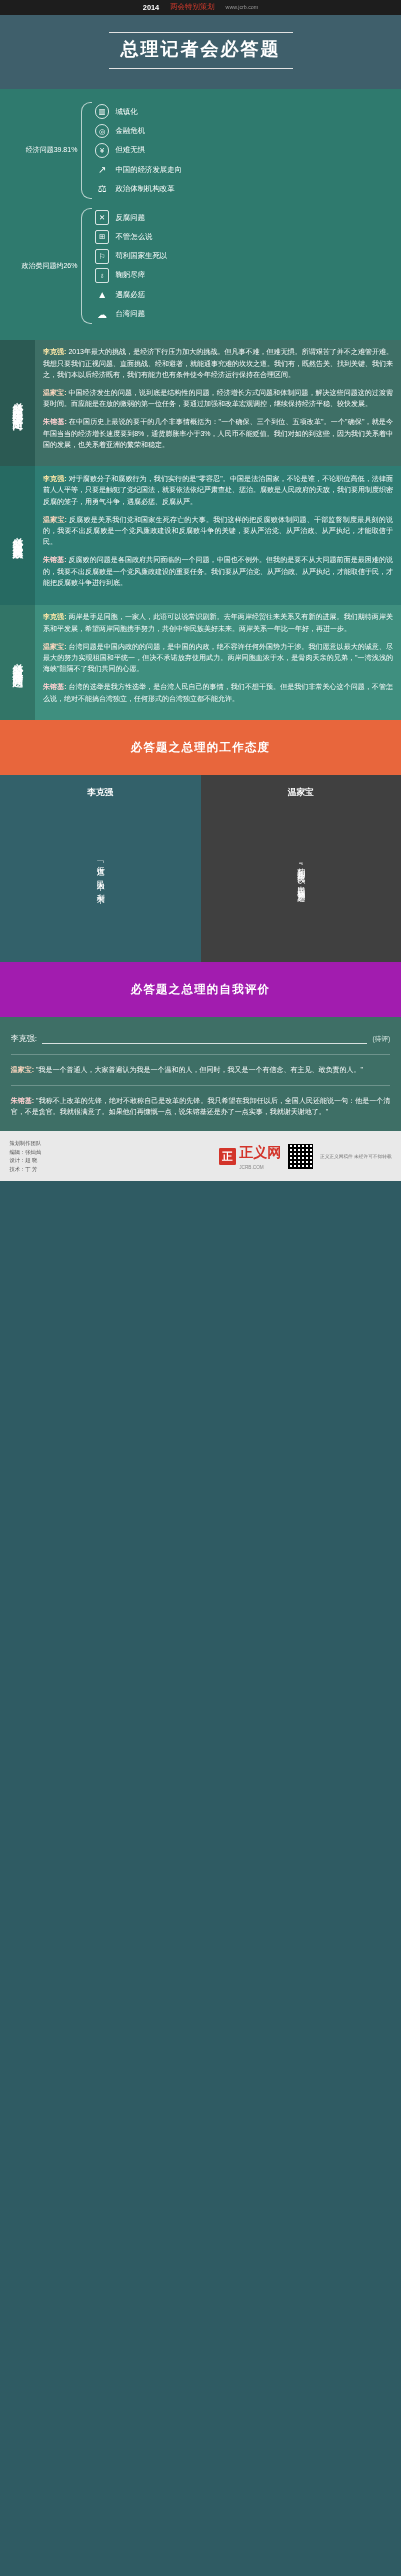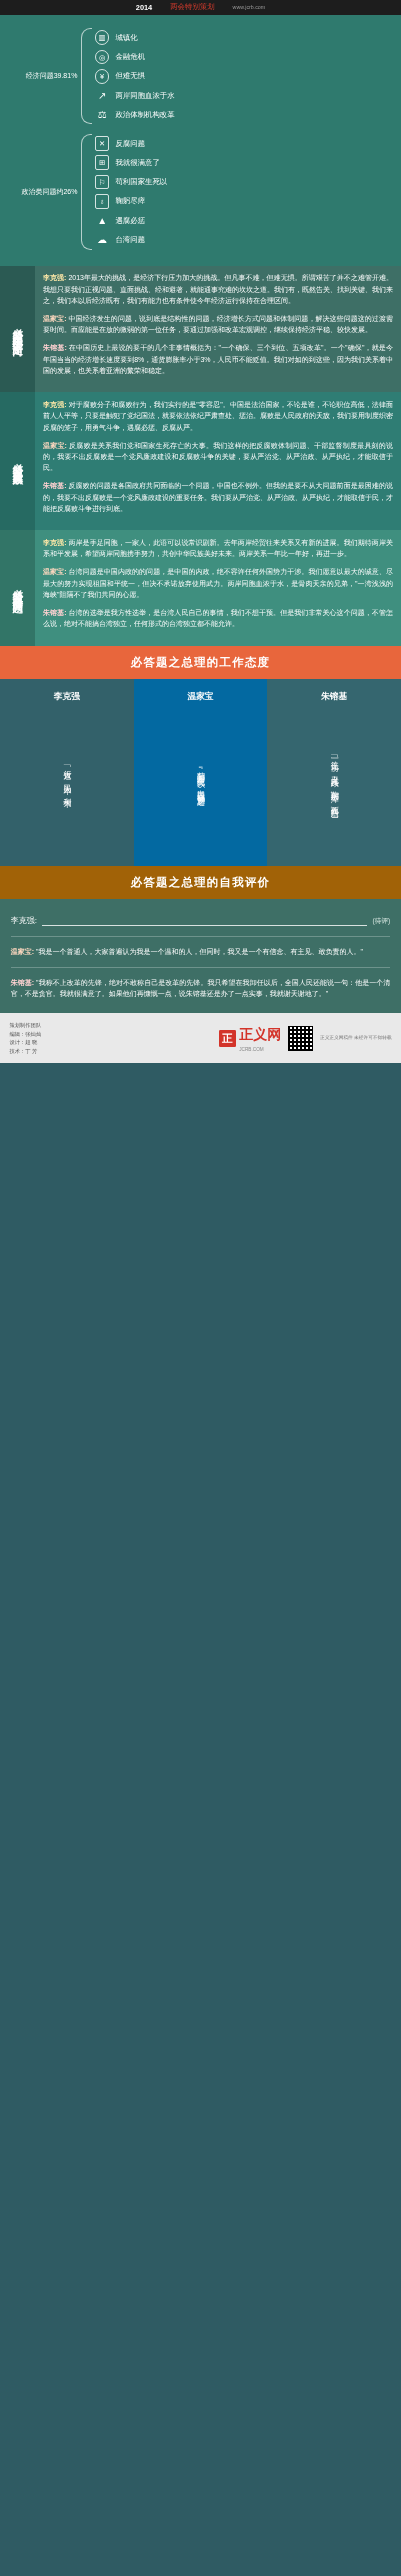--- a/index.html
+++ b/index.html
@@ -12,21 +12,21 @@
   }
   .page { width:401px; position:relative; }
 
   
   .topbar {
     background:#1d1d1d;
     height:14.7px;
     display:flex;
     align-items:center;
     justify-content:center;
-    gap:18px;
+    gap:11px;
     font-size:7.4px;
     color:#ddd;
   }
   .topbar .year { color:#fff; font-weight:bold; }
   .topbar .brand { color:#d33a2c; font-weight:normal; }
   .topbar .site { color:#999; font-size:5.3px; }
 
   
   .header {
     background:#3f5f6b;
@@ -90,25 +90,25 @@
   .mm-ico.plain { border:none; font-size:10px; }
   .mm-gap { height:9.4px; }
 
   
   .secbar {
     display:flex; align-items:center; justify-content:center;
     text-align:center;
     font-size:11.4px;
     font-weight:bold;
     letter-spacing:1.3px;
-    padding:9px 0;
+    padding:20px 0;
     color:#fff;
   }
   .secbar.orange { background:#e8663c; }
-  .secbar.orange2 { background:#a16207; }
+  .secbar.orange2 { background:#a21caf; }
 
   
   .block { display:flex; }
   .vlabel {
     width:35px;
     flex:none;
     display:flex;
     align-items:center;
     justify-content:center;
     font-size:10.7px;
@@ -156,21 +156,21 @@
   .qcol .qtext {
     writing-mode:vertical-rl;
     text-orientation:upright;
     margin:0 auto;
     font-size:8px;
     line-height:1.9;
     letter-spacing:1.3px;
     height:134px;
   }
   .q-li { background:#33616a; }
-  .q-wen { background:#0369a1; }
+  .q-wen { background:#404040; }
   .q-zhu { background:#35666f; }
 
   
   .selfeval { background:#3e6f66; padding:9.4px 10.7px 13.4px; }
   .sign {
     display:flex; align-items:flex-end; gap:5.3px;
     font-size:8px; margin:6.7px 0 4px;
   }
   .sign .line { flex:1; border-bottom:0.7px solid rgba(255,255,255,.8); height:9.4px; }
   .sign .hint { font-size:6.7px; color:#d9e9e3; }
@@ -219,62 +219,65 @@
 <body>
 
 <div class="page">
 
   <div class="topbar">
     <span class="year">2014</span>
     <span class="brand">两会特别策划</span>
     <span class="site">www.jcrb.com</span>
   </div>
 
+  <div class="header">
+    <div class="title">总理记者会必答题</div>
+  </div>
 
   <div class="mindmap">
     <div class="mm-row">
       <div class="mm-left">经济问题39.81%</div>
       <div class="mm-brace"></div>
       <div class="mm-items">
         <div class="mm-item">
           <span class="mm-ico">▥</span>
           <span>城镇化</span>
         </div>
         <div class="mm-item">
           <span class="mm-ico">◎</span>
           <span>金融危机</span>
         </div>
         <div class="mm-item">
           <span class="mm-ico">¥</span>
           <span>但难无惧</span>
         </div>
         <div class="mm-item">
           <span class="mm-ico plain">↗</span>
-          <span>两岸同胞血浓于水</span>
+          <span>中国的经济发展走向</span>
         </div>
         <div class="mm-item">
           <span class="mm-ico plain">⚖</span>
           <span>政治体制机构改革</span>
         </div>
       </div>
     </div>
 
     <div class="mm-gap"></div>
 
     <div class="mm-row">
       <div class="mm-left">政治类问题约26%</div>
       <div class="mm-brace"></div>
       <div class="mm-items">
         <div class="mm-item">
           <span class="mm-ico sq">✕</span>
           <span>反腐问题</span>
         </div>
         <div class="mm-item">
           <span class="mm-ico sq">⊞</span>
-          <span>我就很满意了</span>
+          <span>不管怎么说</span>
         </div>
         <div class="mm-item">
           <span class="mm-ico sq">⚐</span>
           <span>苟利国家生死以</span>
         </div>
         <div class="mm-item">
           <span class="mm-ico sq">♁</span>
           <span>鞠躬尽瘁</span>
         </div>
         <div class="mm-item">
@@ -346,24 +349,20 @@
   <div class="secbar orange">必答题之总理的工作态度</div>
 
   <div class="quotes">
     <div class="qcol q-li">
       <div class="name">李克强</div>
       <div class="qtext">「行大道  民为本  利天下」</div>
     </div>
     <div class="qcol q-wen">
       <div class="name">温家宝</div>
       <div class="qtext">『苟利国家生死以，岂因祸福避趋之』</div>
-    </div>
-    <div class="qcol q-zhu">
-      <div class="name">朱镕基</div>
-      <div class="qtext">「一往无前  义无反顾  鞠躬尽瘁  死而后已」</div>
     </div>
   </div>
 
   <div class="secbar orange2">必答题之总理的自我评价</div>
 
   <div class="selfeval">
     <div class="sign">
       <span>李克强:</span>
       <span class="line"></span>
       <span class="hint">(待评)</span>

